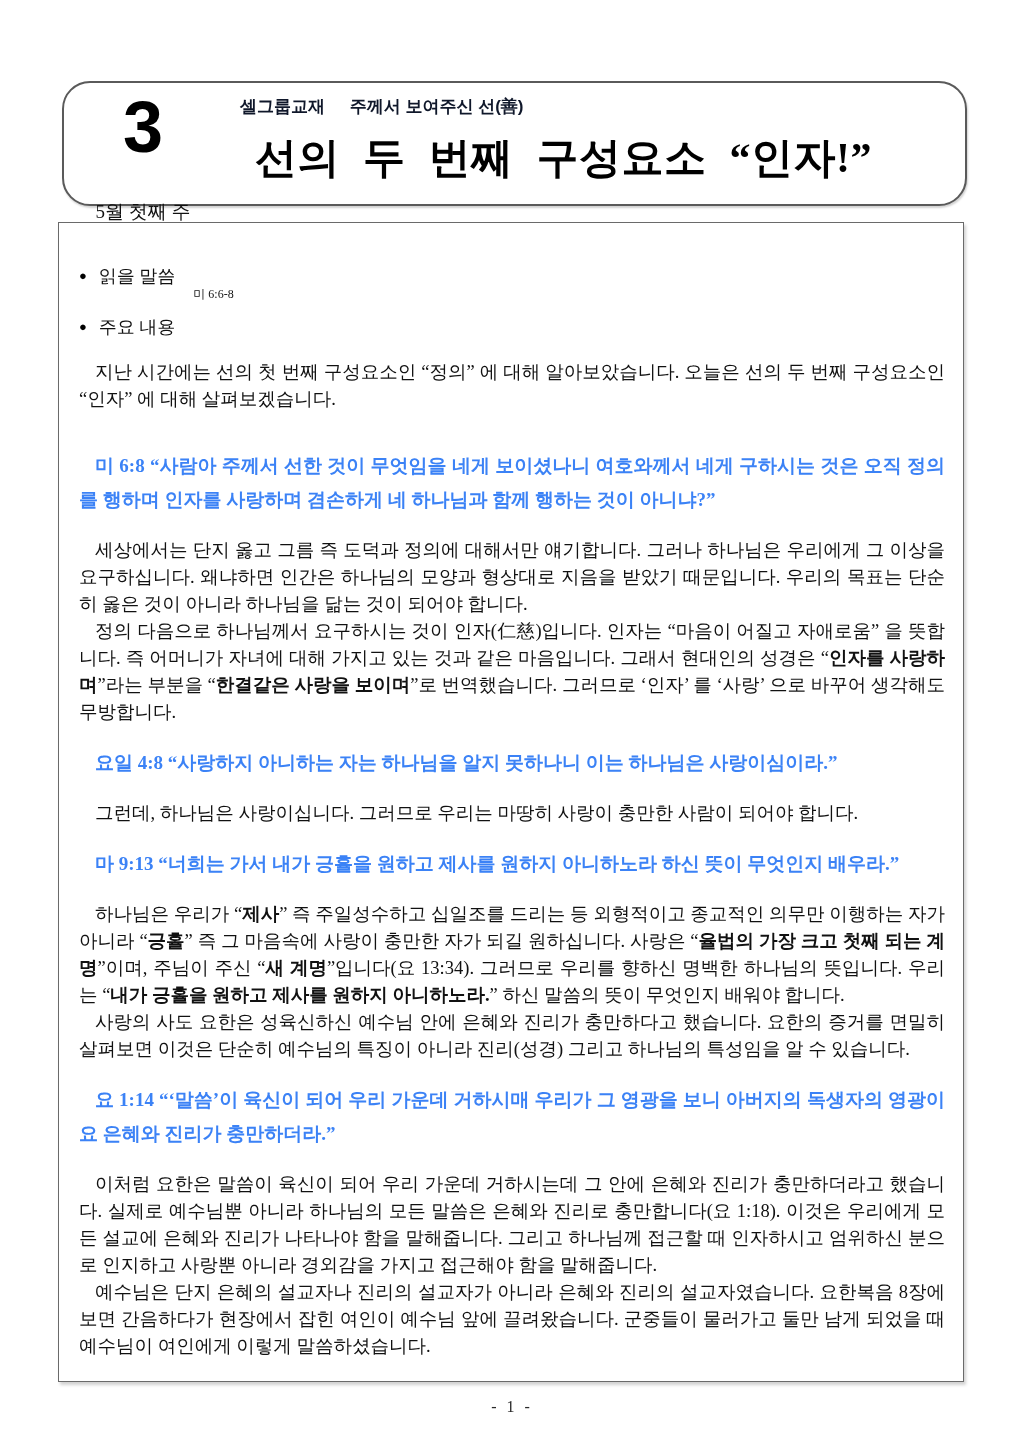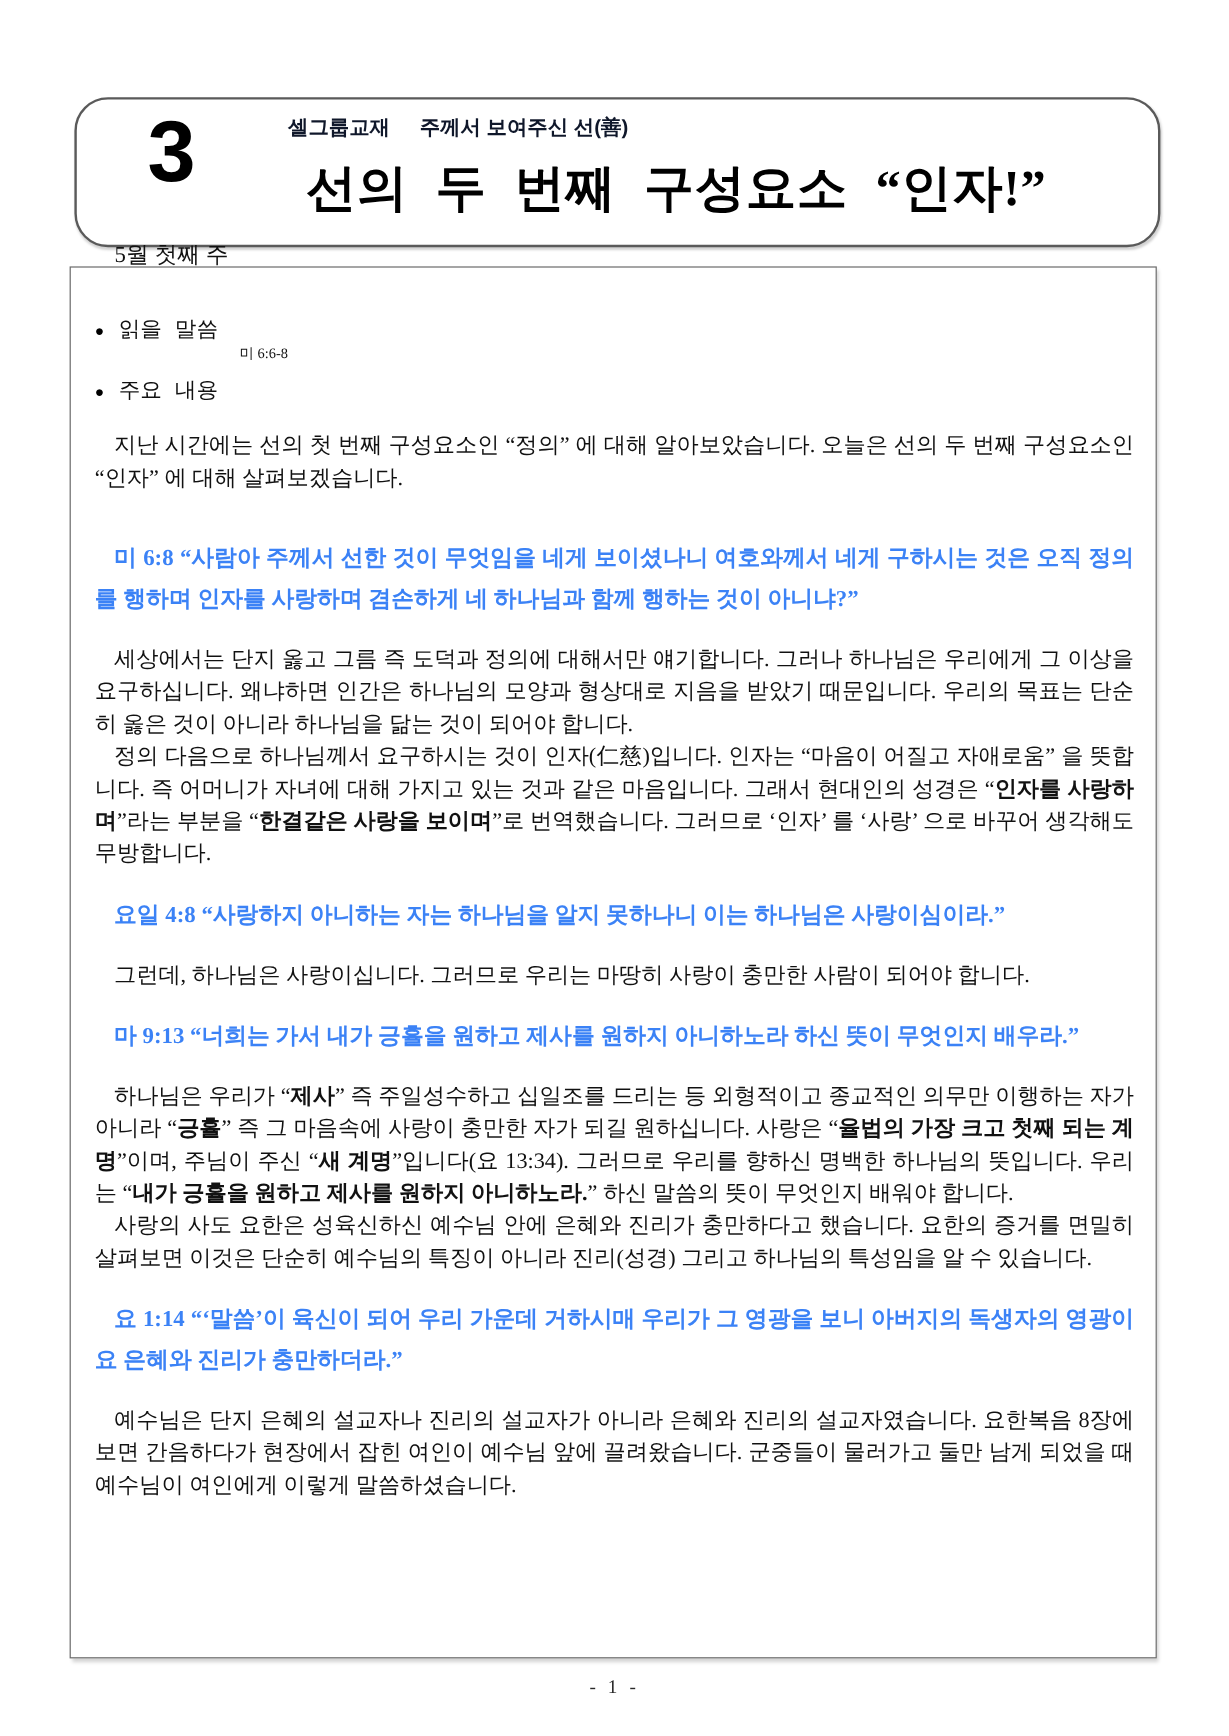--- a/index.html
+++ b/index.html
@@ -43,21 +43,21 @@
     box-sizing:border-box; border:1px solid #6a6a6a; background:#fff;
     box-shadow:2px 3px 3px rgba(0,0,0,0.18);
     padding:20px 18px 16px 20px;
     font-size:18.5px; line-height:27px; text-align:justify;
   }
   .bullet-row {
     display:flex; align-items:center; line-height:30px; text-align:left;
   }
   .bullet { font-size:13px; margin-right:12px; color:#000; }
   .bullet-label {
-    font-family:Liberation Mono, monospace; font-size:18px;
+    font-family:Liberation Serif, serif; font-size:18px;
   }
   .bullet-value { margin-left:18px; font-size:12px;margin-top:36px; }
   .bullets-block { margin-bottom:14px; }
 
   .para { margin:0; text-indent:16px; }
   .para.spaced { margin-top:12px; }
   .para b { font-weight:bold; }
   .verse {
     font-weight:bold; font-size:19px; line-height:34px;
     margin:20px 0; text-indent:16px; color:#3b82f6;
@@ -102,19 +102,20 @@
         <div class="para spaced"><span>지난 시간에는 선의 첫 번째 구성요소인 “정의” 에 대해 알아보았습니다. 오늘은 선의 두 번째 구성요소인 “인자” 에 대해 살펴보겠습니다.</span></div>
         <div class="verse spaced"><b>미 6:8 “사람아 주께서 선한 것이 무엇임을 네게 보이셨나니 여호와께서 네게 구하시는 것은 오직 정의를 행하며 인자를 사랑하며 겸손하게 네 하나님과 함께 행하는 것이 아니냐?”</b></div>
         <div class="para"><span>세상에서는 단지 옳고 그름 즉 도덕과 정의에 대해서만 얘기합니다. 그러나 하나님은 우리에게 그 이상을 요구하십니다. 왜냐하면 인간은 하나님의 모양과 형상대로 지음을 받았기 때문입니다. 우리의 목표는 단순히 옳은 것이 아니라 하나님을 닮는 것이 되어야 합니다.</span></div>
         <div class="para"><span>정의 다음으로 하나님께서 요구하시는 것이 인자(仁慈)입니다. 인자는 “마음이 어질고 자애로움” 을 뜻합니다. 즉 어머니가 자녀에 대해 가지고 있는 것과 같은 마음입니다. 그래서 현대인의 성경은 “</span><b>인자를 사랑하며</b><span>”라는 부분을 “</span><b>한결같은 사랑을 보이며</b><span>”로 번역했습니다. 그러므로 ‘인자’ 를 ‘사랑’ 으로 바꾸어 생각해도 무방합니다.</span></div>
         <div class="verse"><b>요일 4:8 “사랑하지 아니하는 자는 하나님을 알지 못하나니 이는 하나님은 사랑이심이라.”</b></div>
         <div class="para"><span>그런데, 하나님은 사랑이십니다. 그러므로 우리는 마땅히 사랑이 충만한 사람이 되어야 합니다.</span></div>
         <div class="verse"><b>마 9:13 “너희는 가서 내가 긍휼을 원하고 제사를 원하지 아니하노라 하신 뜻이 무엇인지 배우라.”</b></div>
         <div class="para"><span>하나님은 우리가 “</span><b>제사</b><span>” 즉 주일성수하고 십일조를 드리는 등 외형적이고 종교적인 의무만 이행하는 자가 아니라 “</span><b>긍휼</b><span>” 즉 그 마음속에 사랑이 충만한 자가 되길 원하십니다. 사랑은 “</span><b>율법의 가장 크고 첫째 되는 계명</b><span>”이며, 주님이 주신 “</span><b>새 계명</b><span>”입니다(요 13:34). 그러므로 우리를 향하신 명백한 하나님의 뜻입니다. 우리는 “</span><b>내가 긍휼을 원하고 제사를 원하지 아니하노라.</b><span>” 하신 말씀의 뜻이 무엇인지 배워야 합니다.</span></div>
         <div class="para"><span>사랑의 사도 요한은 성육신하신 예수님 안에 은혜와 진리가 충만하다고 했습니다. 요한의 증거를 면밀히 살펴보면 이것은 단순히 예수님의 특징이 아니라 진리(성경) 그리고 하나님의 특성임을 알 수 있습니다.</span></div>
         <div class="verse"><b>요 1:14 “‘말씀’이 육신이 되어 우리 가운데 거하시매 우리가 그 영광을 보니 아버지의 독생자의 영광이요 은혜와 진리가 충만하더라.”</b></div>
+        <div class="para"><span>이처럼 요한은 말씀이 육신이 되어 우리 가운데 거하시는데 그 안에 은혜와 진리가 충만하더라고 했습니다. 실제로 예수님뿐 아니라 하나님의 모든 말씀은 은혜와 진리로 충만합니다(요 1:18). 이것은 우리에게 모든 설교에 은혜와 진리가 나타나야 함을 말해줍니다. 그리고 하나님께 접근할 때 인자하시고 엄위하신 분으로 인지하고 사랑뿐 아니라 경외감을 가지고 접근해야 함을 말해줍니다.</span></div>
         <div class="para"><span>예수님은 단지 은혜의 설교자나 진리의 설교자가 아니라 은혜와 진리의 설교자였습니다. 요한복음 8장에 보면 간음하다가 현장에서 잡힌 여인이 예수님 앞에 끌려왔습니다. 군중들이 물러가고 둘만 남게 되었을 때 예수님이 여인에게 이렇게 말씀하셨습니다.</span></div>
       </div>
   </div>
 
   <div class="footer">- 1 -</div>
 
 </div>
 
 </body></html>

